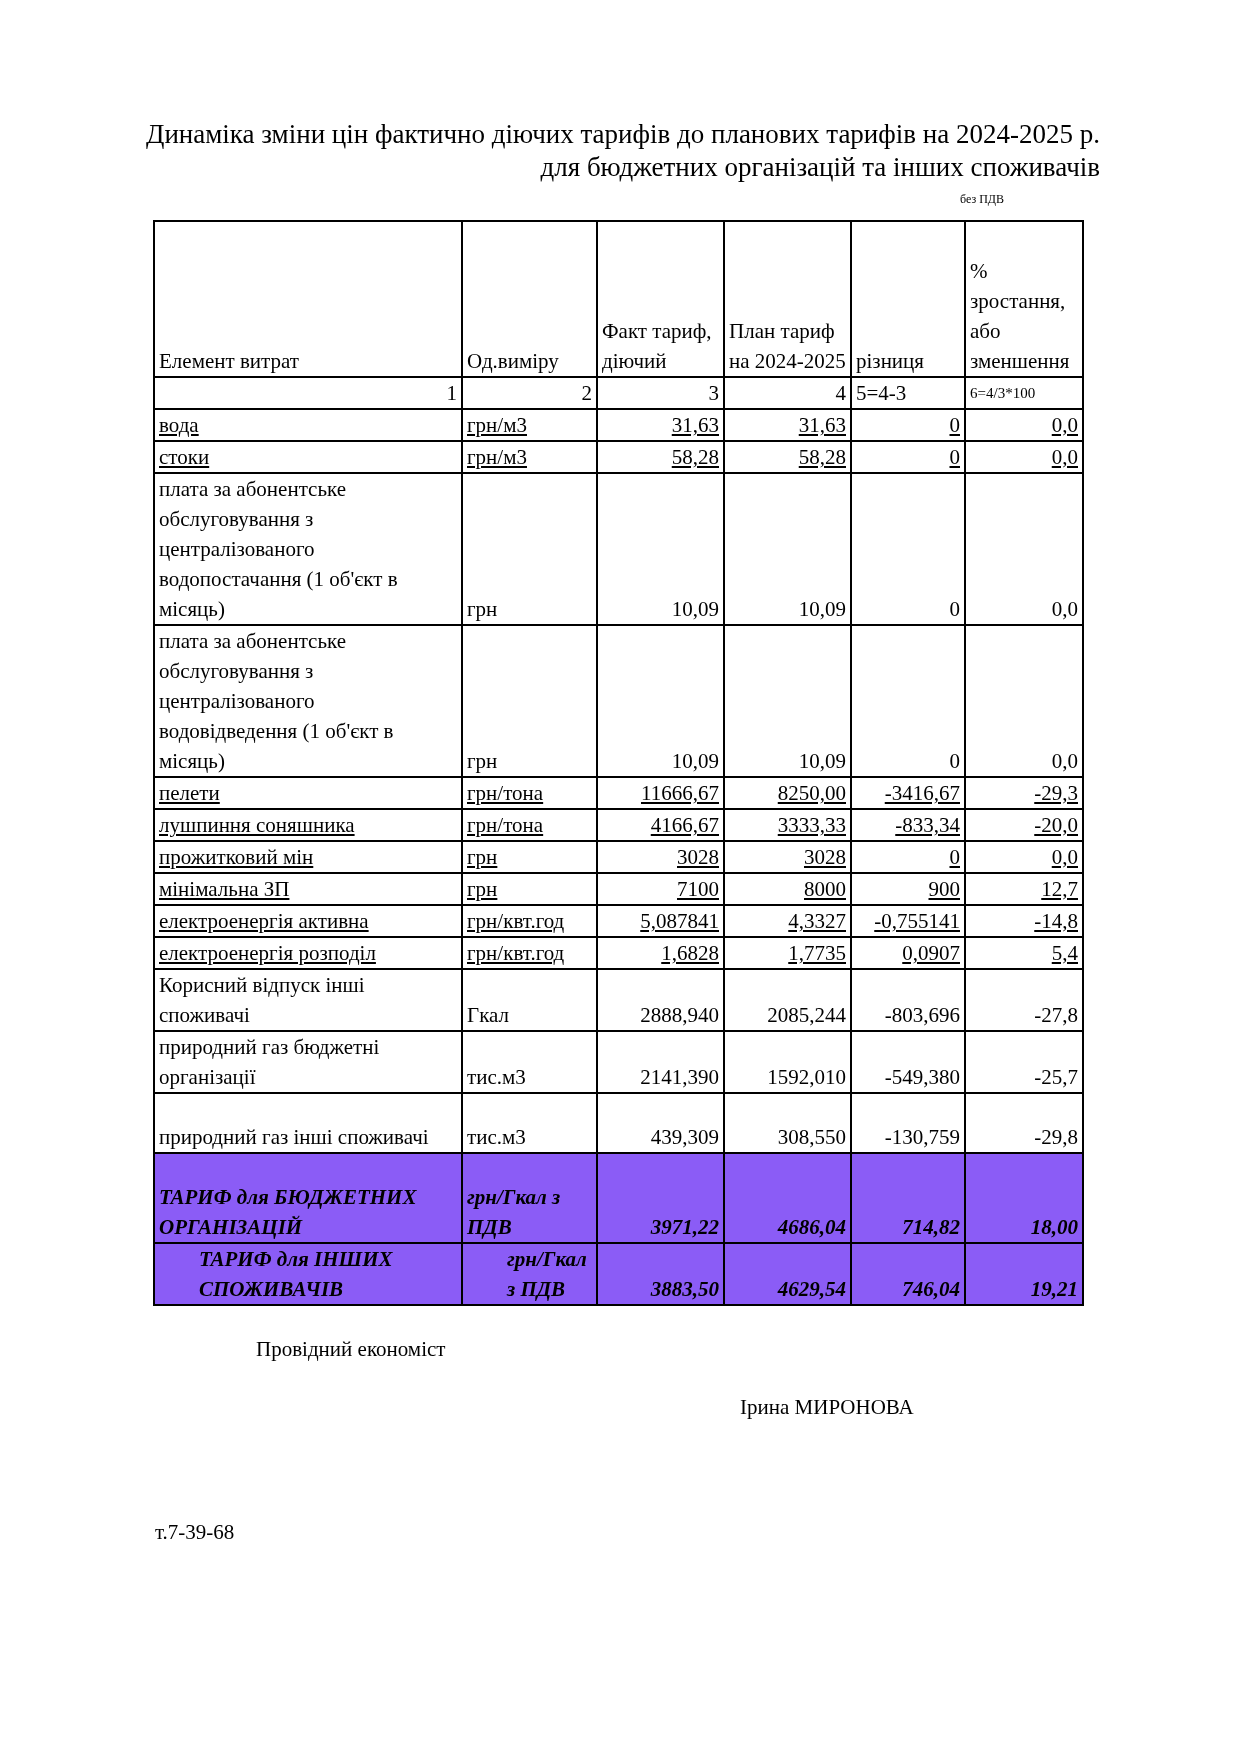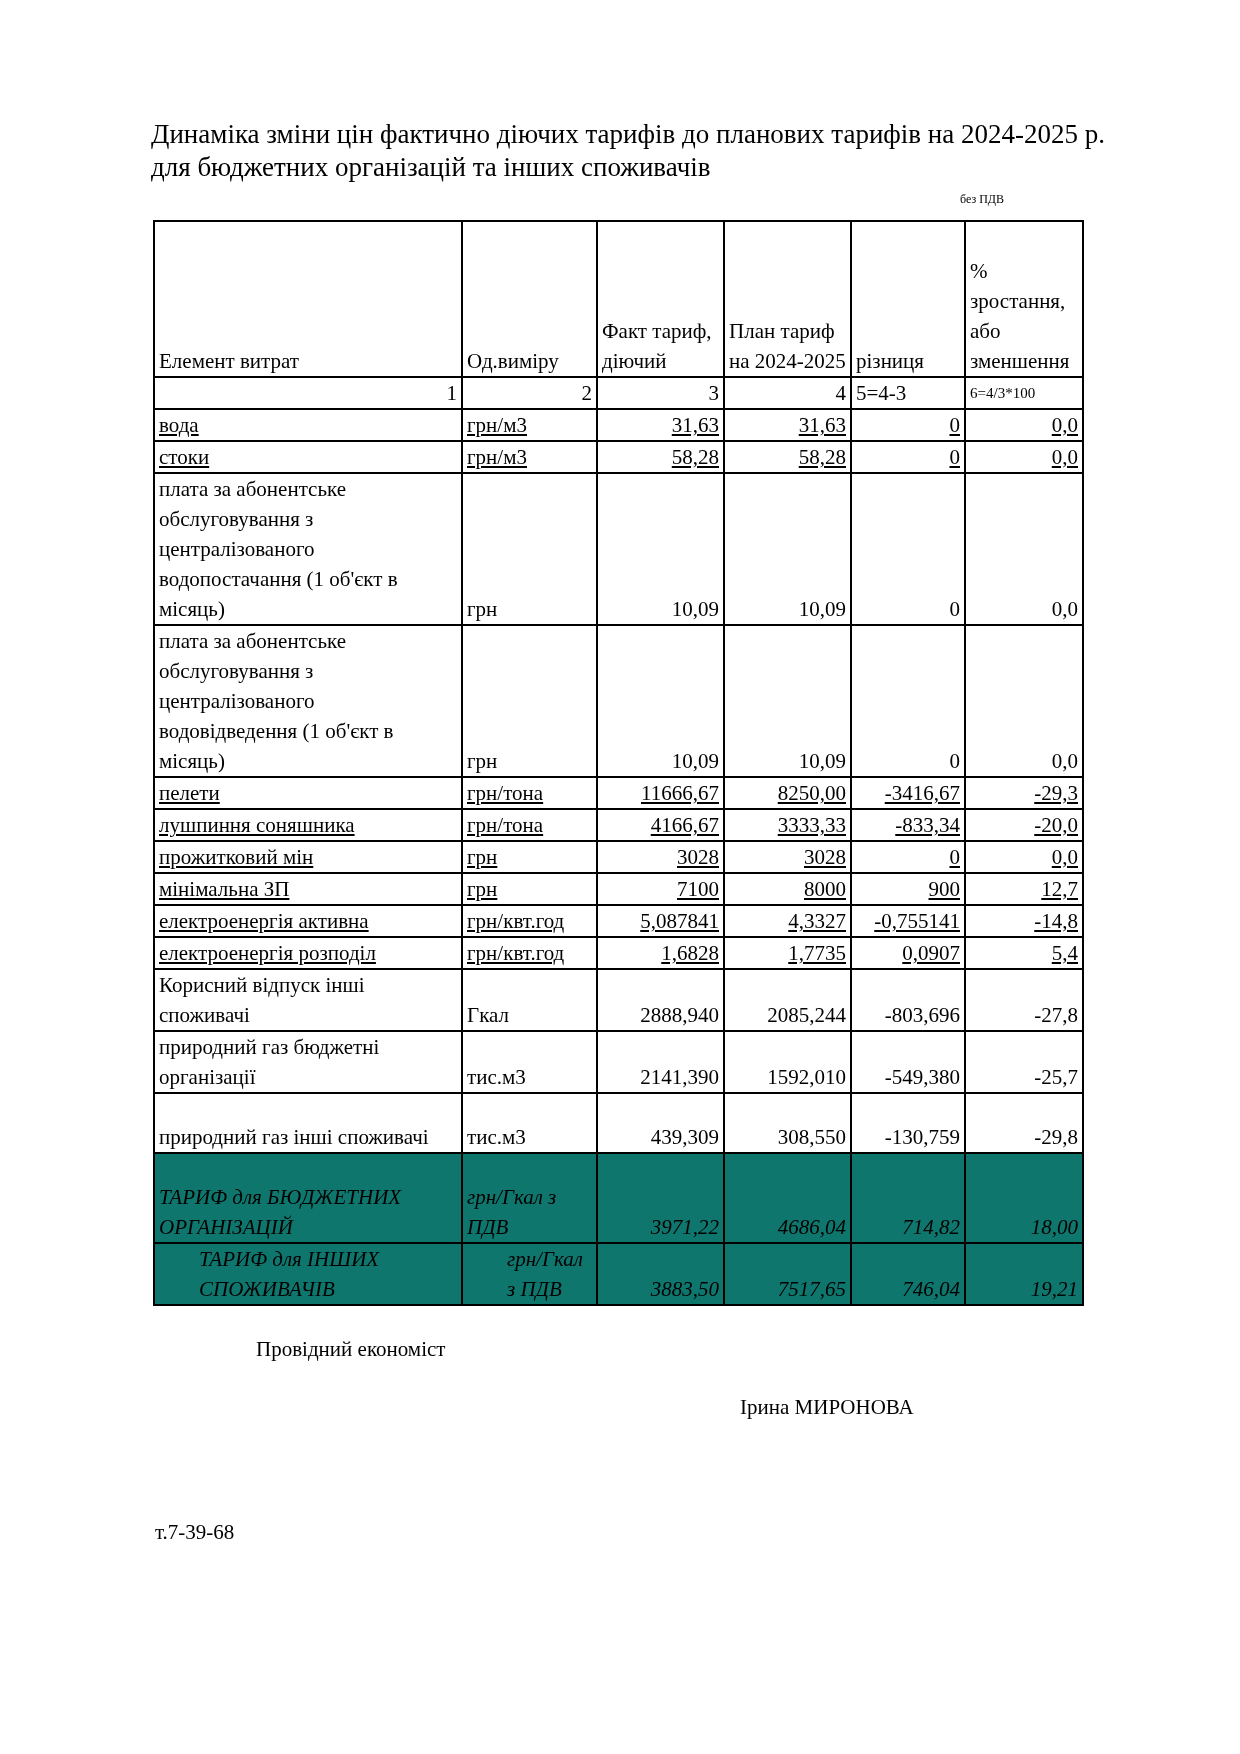--- a/index.html
+++ b/index.html
@@ -1,22 +1,22 @@
 <!DOCTYPE html>
 <html><head>
   <meta charset="utf-8">
   <style>
     html, body { margin: 0; padding: 0; background: #ffffff; }
     body {
       width: 1240px; height: 1754px; position: relative; overflow: hidden;
       font-family: "Liberation Serif", "DejaVu Serif", serif; color: #000;
     }
     .title {
-      position: absolute; left: 151px; top: 118px; width: 960px;
-      text-align: left; font-size: 27px; line-height: 33px;
+      position: absolute; left: 140px; top: 118px; width: 960px;
+      text-align: right; font-size: 27px; line-height: 33px;
     }
     .no-vat {
       position: absolute; left: 960px; top: 192px; font-size: 12px;
     }
     table.tariffs {
       position: absolute; left: 153px; top: 220px;
       border-collapse: collapse; table-layout: fixed;
       font-size: 21px; line-height: 30px;
     }
     table.tariffs td {
@@ -25,21 +25,21 @@
     }
     td.num { text-align: right; }
     td.left { text-align: left; }
     td.small { font-size: 15px; }
     tr.head td { height: 154px; }
     tr.idx td { height: 28px; }
     tr.r1 td { height: 28px; text-decoration: underline; }
     tr.r2 td { height: 58px; }
     tr.r5 td { height: 148px; }
     tr.hl td {
-      background: #0f766e; font-weight: normal; font-style: italic;
+      background: #8b5cf6; font-weight: bold; font-style: italic;
     }
     tr.hl1 td { height: 88px; }
     tr.hl2 td { height: 58px; padding-left: 44px; }
     .sig-title { position: absolute; left: 256px; top: 1337px; font-size: 21px; }
     .sig-name { position: absolute; left: 740px; top: 1395px; font-size: 21px; }
     .phone { position: absolute; left: 155px; top: 1520px; font-size: 21px; }
   </style>
 </head>
 <body>
 
@@ -183,21 +183,21 @@
         <td class="left">грн/Гкал з ПДВ</td>
         <td class="num">3971,22</td>
         <td class="num">4686,04</td>
         <td class="num">714,82</td>
         <td class="num">18,00</td>
       </tr>
       <tr class="hl hl2">
         <td class="left">ТАРИФ для ІНШИХ СПОЖИВАЧІВ</td>
         <td class="left">грн/Гкал з ПДВ</td>
         <td class="num">3883,50</td>
-        <td class="num">7517,65</td>
+        <td class="num">4629,54</td>
         <td class="num">746,04</td>
         <td class="num">19,21</td>
       </tr>
     </tbody>
 </table>
 
 <div class="sig-title">Провідний економіст</div>
 <div class="sig-name">Ірина МИРОНОВА</div>
 <div class="phone">т.7-39-68</div>
 

